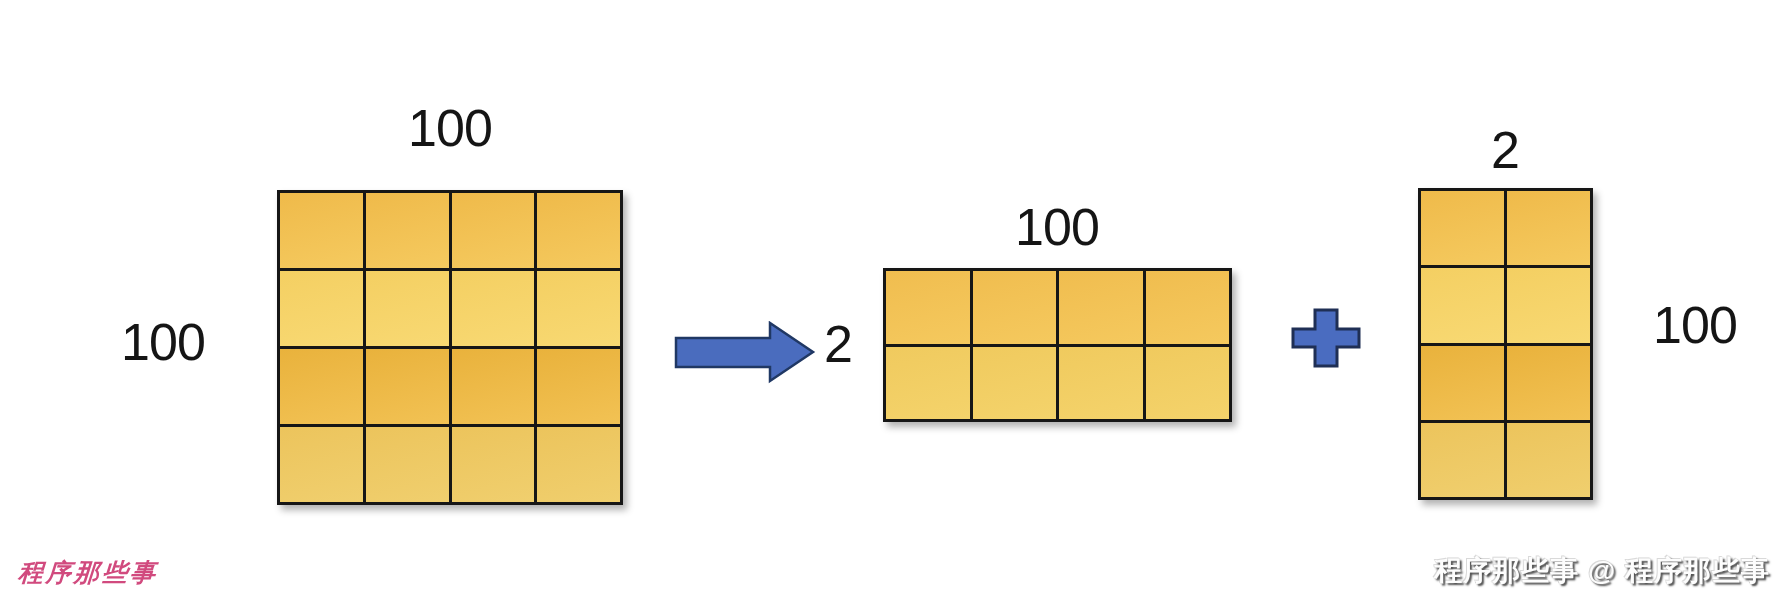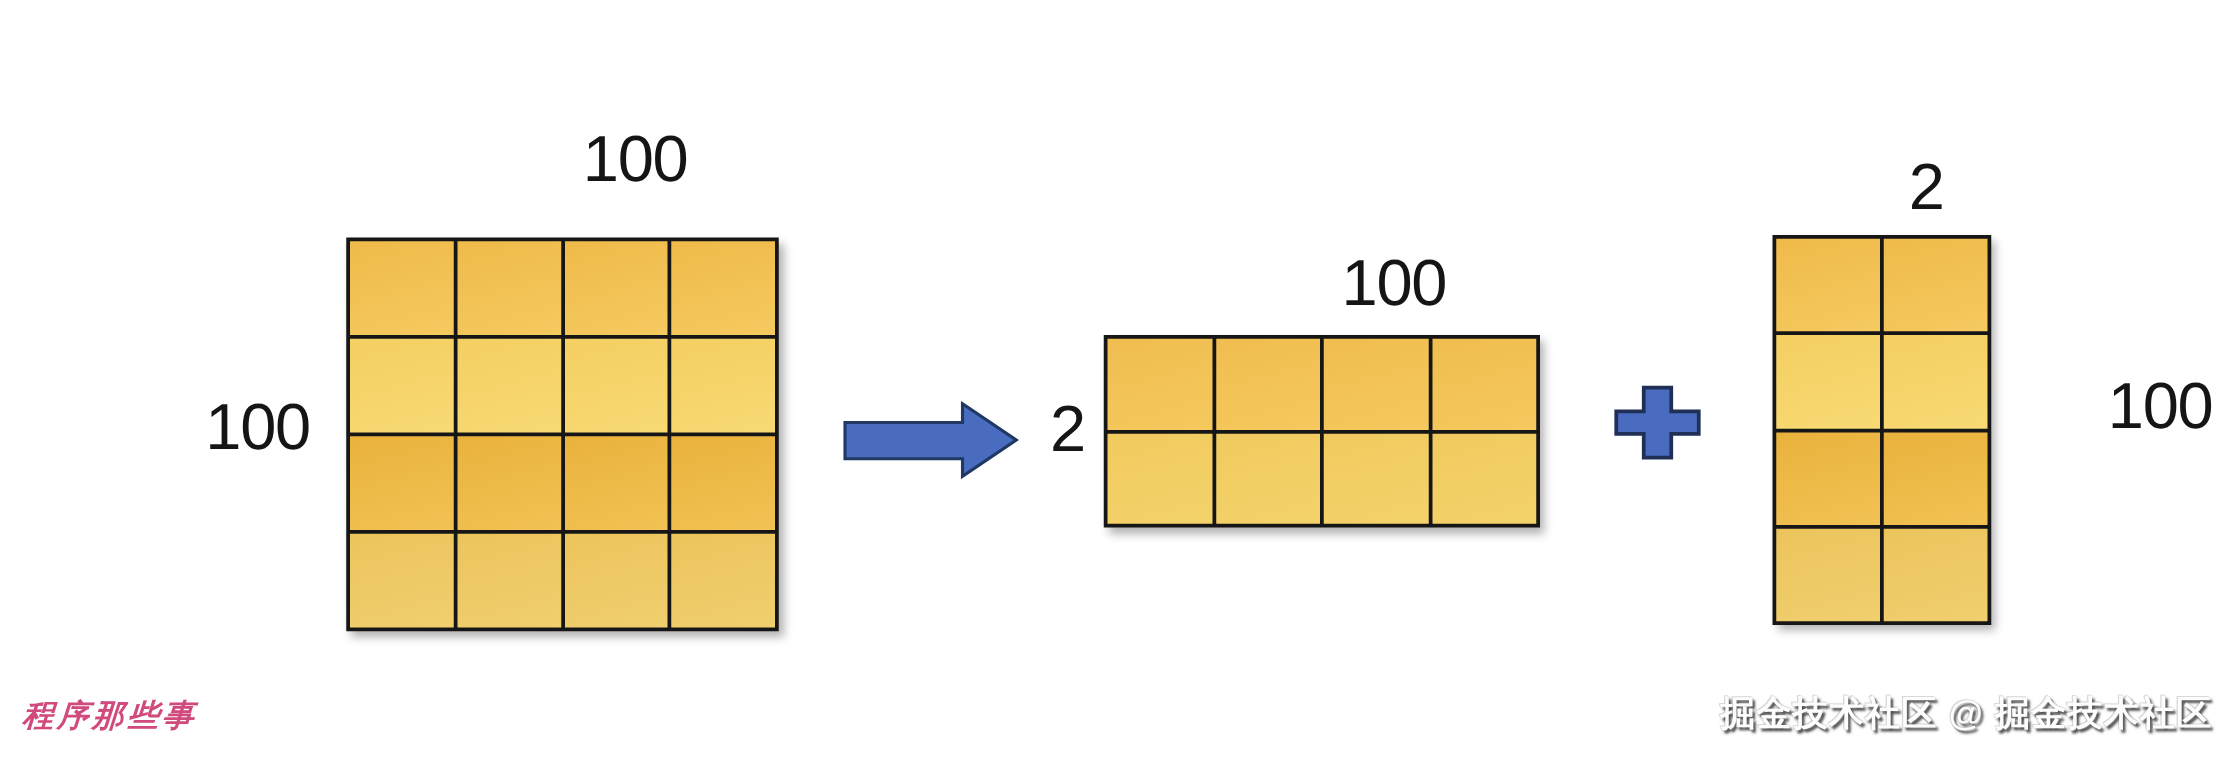--- a/index.html
+++ b/index.html
@@ -2,21 +2,21 @@
 <html><head>
 <meta charset="utf-8">
 <style>
   html,body{margin:0;padding:0;background:#ffffff;}
   #canvas{
     position:relative;width:1782px;height:608px;background:#ffffff;
     overflow:hidden;font-family:"Liberation Sans",sans-serif;
   }
   .num-label{
     position:absolute;color:#151515;font-size:52px;line-height:1;
-    text-align:right;white-space:nowrap;letter-spacing:-1px;
+    text-align:center;white-space:nowrap;letter-spacing:-1px;
   }
   .matrix{
     position:absolute;display:grid;gap:3px;padding:3px;background:#161616;
     box-shadow:4px 5px 7px rgba(0,0,0,0.30);box-sizing:border-box;
   }
   .cell{width:100%;height:100%;}
   #matrix-original{left:277px;top:190px;width:346px;height:315px;}
   #matrix-rows{left:883px;top:268px;width:349px;height:154px;}
   #matrix-cols{left:1418px;top:188px;width:175px;height:312px;}
   #label-orig-top{left:350px;top:102px;width:200px;}
@@ -96,15 +96,15 @@
       <div class="cell" style="background: linear-gradient(165deg, rgb(244, 207, 98), rgb(248, 217, 115));"></div>
       <div class="cell" style="background: linear-gradient(165deg, rgb(244, 207, 98), rgb(248, 217, 115));"></div>
       <div class="cell" style="background: linear-gradient(165deg, rgb(233, 178, 60), rgb(242, 194, 84));"></div>
       <div class="cell" style="background: linear-gradient(165deg, rgb(233, 178, 60), rgb(242, 194, 84));"></div>
       <div class="cell" style="background: linear-gradient(165deg, rgb(236, 196, 92), rgb(240, 207, 110));"></div>
       <div class="cell" style="background: linear-gradient(165deg, rgb(236, 196, 92), rgb(240, 207, 110));"></div>
     </div>
   <div class="num-label" id="label-cols-right" style="color: rgb(21, 21, 21);">100</div>
 
   <div id="watermark-left" style="color: rgb(209, 74, 126);">程序那些事</div>
-  <div id="watermark-right">掘金技术社区 @ 掘金技术社区</div>
+  <div id="watermark-right">程序那些事 @ 程序那些事</div>
 
 </div>
 
 </body></html>

